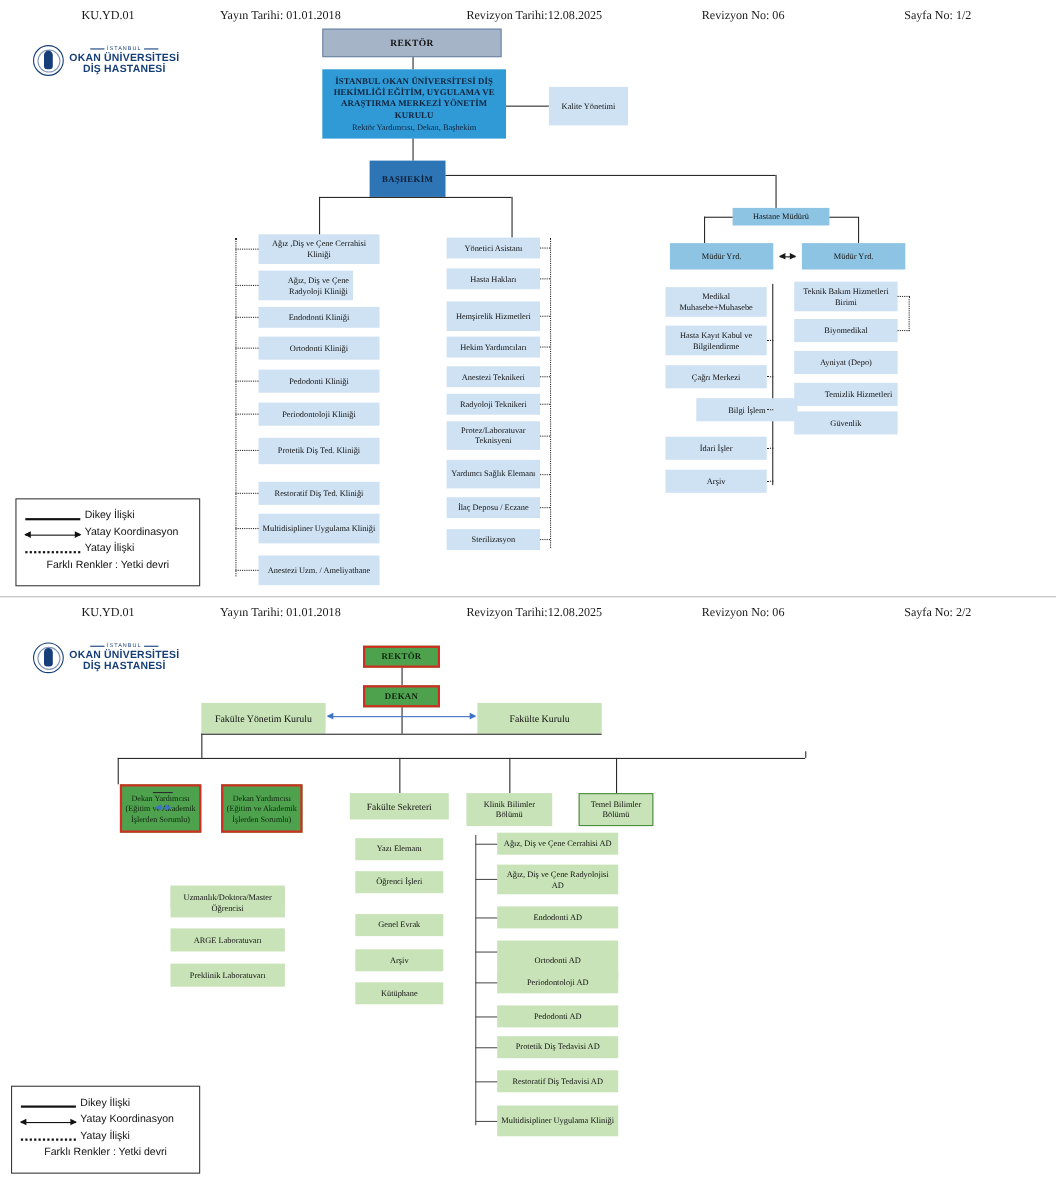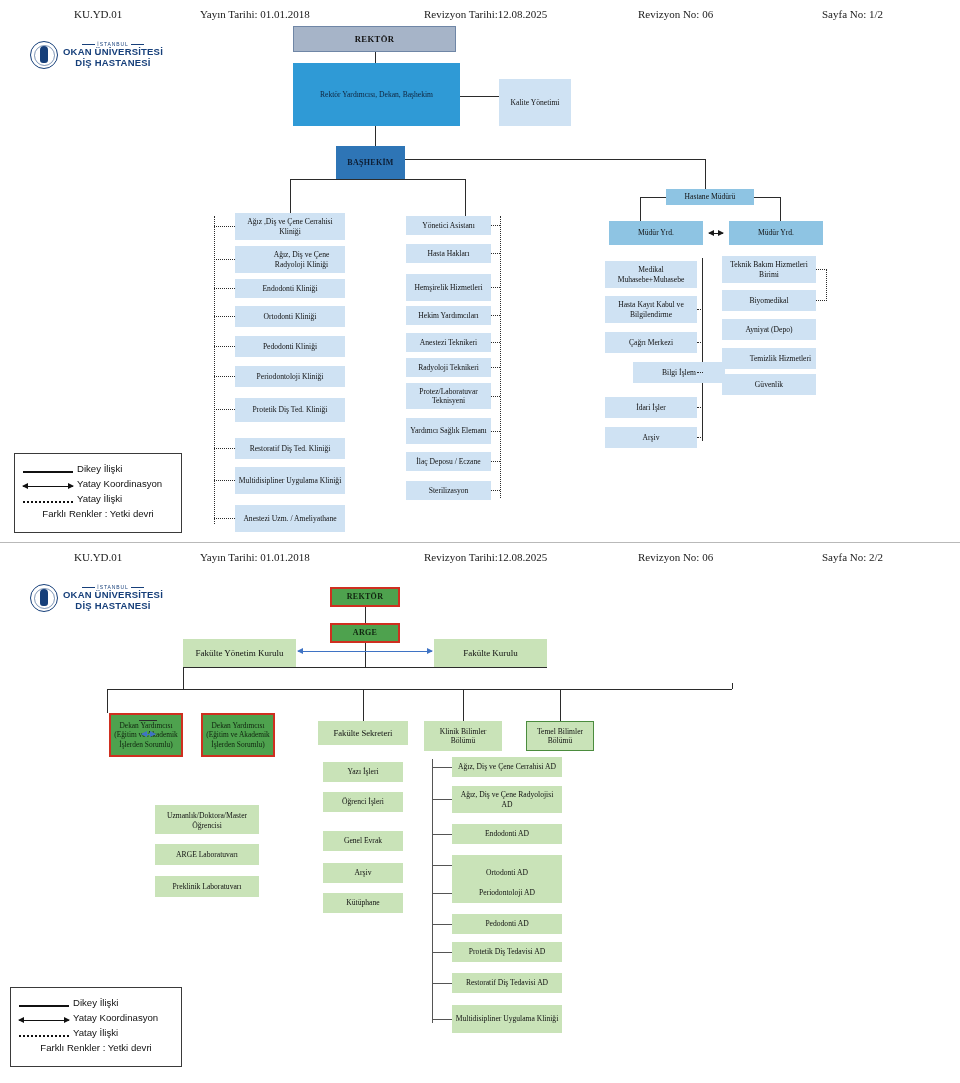--- a/index.html
+++ b/index.html
@@ -126,25 +126,26 @@
       <div class="l3">DİŞ HASTANESİ</div>
     </div>
   </div>
 
   <div class="box b-rektor" style="left:293px;top:26px;width:163px;height:26px;">
     <span>REKTÖR</span>
   </div>
   <div class="ln v" style="left:375px;top:52px;height:11px;"></div>
 
   <div class="box b-kurul" style="left:293px;top:63px;width:167px;height:63px;flex-direction:column;">
+    <span class="t1">İSTANBUL OKAN ÜNİVERSİTESİ DİŞ HEKİMLİĞİ EĞİTİM, UYGULAMA VE ARAŞTIRMA MERKEZİ YÖNETİM KURULU</span>
     <span class="t2">Rektör Yardımcısı, Dekan, Başhekim</span>
   </div>
 
   <div class="ln h" style="left:460px;top:96px;width:39px;"></div>
-  <div class="box b-lt" style="left:499px;top:79px;width:72px;height:47px;">
+  <div class="box b-lt" style="left:499px;top:79px;width:72px;height:35px;">
     <span>Kalite Yönetimi</span>
   </div>
 
   <div class="ln v" style="left:375px;top:126px;height:20px;"></div>
   <div class="box b-bashekim" style="left:336px;top:146px;width:69px;height:33px;">
     <span>BAŞHEKİM</span>
   </div>
 
   <div class="ln h" style="left:290px;top:179px;width:175px;"></div>
   <div class="ln v" style="left:290px;top:179px;height:37px;"></div>
@@ -152,21 +153,21 @@
 
   <div class="ln h" style="left:405px;top:159px;width:300px;"></div>
   <div class="ln v" style="left:705px;top:159px;height:35px;"></div>
 
   <div class="dotv" style="left:214px;top:216px;height:308px;"></div>
 
   <div class="box b-lt" style="left:235px;top:213px;width:110px;height:27px;">
       <span>Ağız ,Diş ve Çene Cerrahisi Kliniği</span>
     </div>
   <div class="dot" style="left:214px;top:226px;width:21px;"></div>
-  <div class="box b-lt" style="left:235px;top:246px;width:110px;height:27px;padding-left:26px;">
+  <div class="box b-lt" style="left:235px;top:246px;width:86px;height:27px;padding-left:26px;">
       <span>Ağız, Diş ve Çene Radyoloji Kliniği</span>
     </div>
   <div class="dot" style="left:214px;top:259px;width:21px;"></div>
   <div class="box b-lt" style="left:235px;top:279px;width:110px;height:19px;">
       <span>Endodonti Kliniği</span>
     </div>
   <div class="dot" style="left:214px;top:288px;width:21px;"></div>
   <div class="box b-lt" style="left:235px;top:306px;width:110px;height:21px;">
       <span>Ortodonti Kliniği</span>
     </div>
@@ -337,21 +338,21 @@
       <div class="l2">OKAN ÜNİVERSİTESİ</div>
       <div class="l3">DİŞ HASTANESİ</div>
     </div>
   </div>
 
   <div class="box g-dark" style="left:330px;top:44px;width:70px;height:20px;">
     <span>REKTÖR</span>
   </div>
   <div class="ln v" style="left:365px;top:64px;height:16px;"></div>
   <div class="box g-dark" style="left:330px;top:80px;width:70px;height:20px;">
-    <span>ARGE</span>
+    <span>DEKAN</span>
   </div>
   <div class="ln v" style="left:365px;top:100px;height:24px;"></div>
 
   <div class="box g-lt" style="left:183px;top:96px;width:113px;height:28px;font-size:9px;">
     <span>Fakülte Yönetim Kurulu</span>
   </div>
   <div class="box g-lt" style="left:434px;top:96px;width:113px;height:28px;font-size:9px;">
     <span>Fakülte Kurulu</span>
   </div>
   <div class="arrow blue" style="left:298px;top:108px;width:134px;"></div>
@@ -384,21 +385,21 @@
       <span>ARGE Laboratuvarı</span>
     </div>
   <div class="box g-lt" style="left:155px;top:333px;width:104px;height:21px;">
       <span>Preklinik Laboratuvarı</span>
     </div>
 
   <div class="box g-lt" style="left:318px;top:178px;width:90px;height:24px;font-size:8.6px;">
     <span>Fakülte Sekreteri</span>
   </div>
   <div class="box g-lt" style="left:323px;top:219px;width:80px;height:20px;">
-      <span>Yazı İşleri</span>
+      <span>Yazı Elemanı</span>
     </div>
   <div class="box g-lt" style="left:323px;top:249px;width:80px;height:20px;">
       <span>Öğrenci İşleri</span>
     </div>
   <div class="box g-lt" style="left:323px;top:288px;width:80px;height:20px;">
       <span>Genel Evrak</span>
     </div>
   <div class="box g-lt" style="left:323px;top:320px;width:80px;height:20px;">
       <span>Arşiv</span>
     </div>

